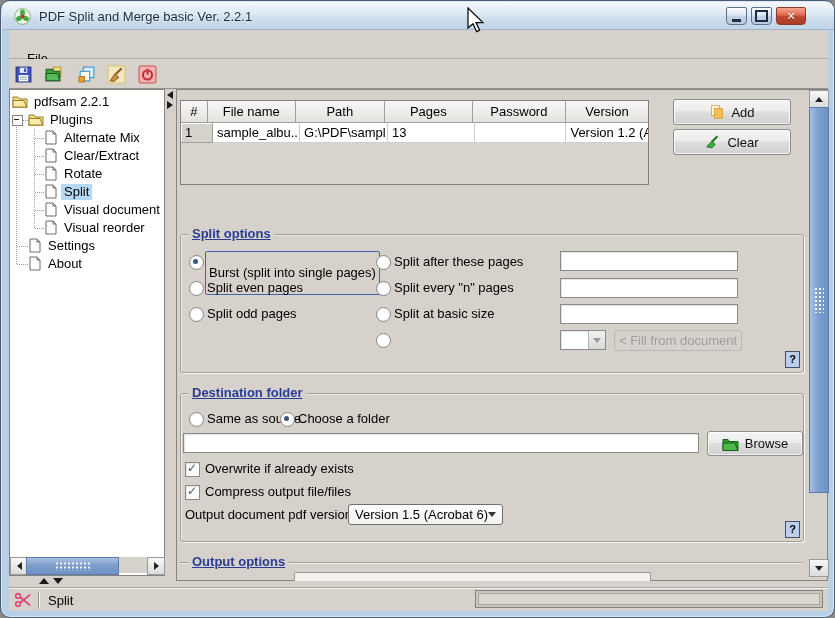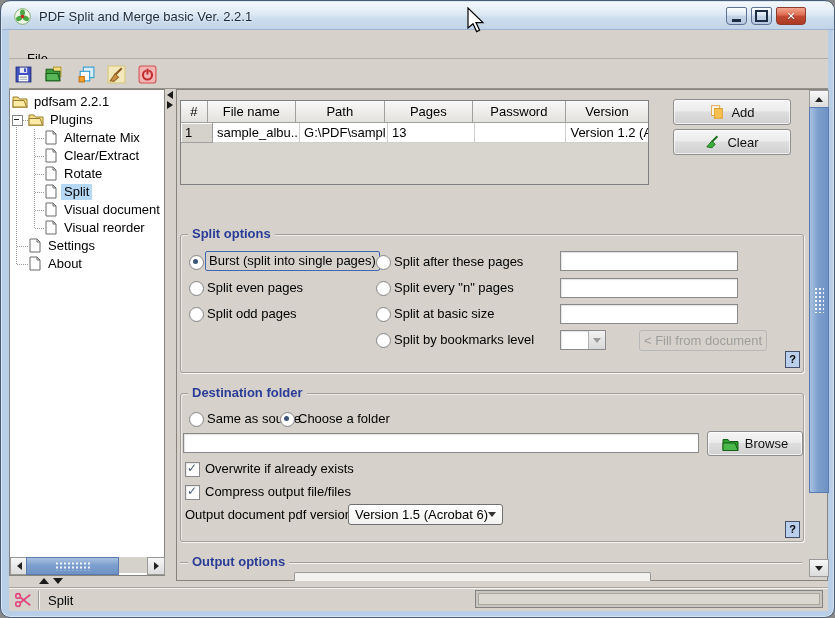--- a/index.html
+++ b/index.html
@@ -55,32 +55,32 @@
       font-size:13px;display:flex;align-items:center;justify-content:center;white-space:nowrap;overflow:hidden;}
   .trowdata{display:flex;height:20px;}
   .td{background:#fff;border-right:1px solid #cfcfcf;border-bottom:1px solid #cfcfcf;font-size:13px;
       display:flex;align-items:center;padding:0 4px;white-space:nowrap;overflow:hidden;}
   .td.rowhead{background:#d5d2cc;border-right:1px solid #9f9f9f;border-bottom:1px solid #9f9f9f;
       box-shadow:inset 1px 1px 0 #fff;}
   
   .btn7{border:1px solid #8e8e8e;border-radius:3px;background:linear-gradient(#f5f5f5,#ececec 45%,#dedede 50%,#d0d0d0);
         display:flex;align-items:center;justify-content:center;gap:6px;font-size:13px;color:#111;
         box-shadow:inset 0 0 0 1px rgba(255,255,255,.7);}
-  .btn7.disabled{background:none;border-color:#b8b8b8;color:#9e9e9e;box-shadow:none;margin-left:25px;}
+  .btn7.disabled{background:none;border-color:#b8b8b8;color:#9e9e9e;box-shadow:none;}
   .field{background:#fff;border:1px solid #8a8a8a;box-shadow:inset 1px 1px 1px rgba(0,0,0,.12);}
   input.field{font:13px "Liberation Sans","DejaVu Sans",sans-serif;padding:0 4px;outline:none;}
   .radio{position:absolute;width:13px;height:13px;border-radius:50%;border:1px solid #8a8a8a;
          background:radial-gradient(#fff 55%,#e4e4e4);}
   .radio.on::after{content:"";position:absolute;left:3px;top:3px;width:5px;height:5px;border-radius:50%;background:#3c5578;}
   .checkbox{position:absolute;width:13px;height:13px;border:1px solid #8a8a8a;background:#fff;
             box-shadow:inset 1px 1px 1px rgba(0,0,0,.1);}
   .checkbox.on::after{content:"✓";position:absolute;left:1px;top:-2px;font-size:12px;font-weight:bold;color:#3c5578;}
   .groupbox{position:absolute;border:1px solid #a39f97;border-radius:3px;
             box-shadow:inset 1px 1px 0 rgba(255,255,255,.55),1px 1px 0 rgba(255,255,255,.8);}
-  .grouptitle{position:absolute;font-weight:bold;font-size:13px;color:#2b3c97;background:#d6d2cb;padding:0 4px;line-height:14px;}
+  .grouptitle{position:absolute;font-weight:bold;font-size:13px;color:#2b3c97;background:#d6d2cb;padding:0 4px;line-height:14px;text-decoration:underline;}
   .focus-ring{border:1px solid #3f68b0;border-radius:2px;}
   .help{position:absolute;width:13px;height:15px;background:#b9cfec;border:1px solid #44506b;color:#000;
         font-weight:bold;font-size:11px;text-align:center;line-height:14px;}
   .combo-arrow{width:0;height:0;border-left:4px solid transparent;border-right:4px solid transparent;border-top:5px solid #333;}
   
   .statusbar{left:8px;top:586px;width:819px;height:24px;background:#d6d2cb;border-top:1px solid #aaa69e;
              box-shadow:inset 0 1px 0 #f4f2ee;}
   .progress{left:474px;top:589px;width:348px;height:18px;border:1px solid #838383;background:#c9c6c0;padding:2px;}
   .progress-inner{width:100%;height:100%;background:#dbd8d2;border:1px solid #a9a59f;box-sizing:border-box;}
 </style>
@@ -291,34 +291,33 @@
       <line x1="14" y1="2.5" x2="7.5" y2="9" stroke="#1c6e1c" stroke-width="2.2"></line>
       <polygon points="2,14.5 7.5,8 11.5,11.5 8,15.5" fill="#39b039" stroke="#1c6e1c"></polygon>
     </svg>
     <span>Clear</span>
   </div>
 
   <div class="groupbox" style="left:179px;top:233px;width:622px;height:137px"></div>
   <span class="grouptitle" style="left:187px;top:226px">Split options</span>
 
   <span class="radio on" style="left:188px;top:254px"></span>
-  <span class="abs txt focus-ring" style="left:204px;top:250px;padding:1px 3px">Burst (split into single pages)</span>
+  <span class="abs txt focus-ring" style="left:204px;top:250px;padding:13px 3px">Burst (split into single pages)</span>
   <span class="radio" style="left:188px;top:280px"></span>
   <span class="abs txt" style="left:206px;top:279px">Split even pages</span>
   <span class="radio" style="left:188px;top:306px"></span>
   <span class="abs txt" style="left:206px;top:305px">Split odd pages</span>
 
   <span class="radio" style="left:375px;top:254px"></span>
   <span class="abs txt" style="left:393px;top:253px">Split after these pages</span>
   <span class="radio" style="left:375px;top:280px"></span>
   <span class="abs txt" style="left:393px;top:279px">Split every "n" pages</span>
   <span class="radio" style="left:375px;top:306px"></span>
   <span class="abs txt" style="left:393px;top:305px">Split at basic size</span>
   <span class="radio" style="left:375px;top:332px"></span>
-  <span class="abs txt" style="left:393px;top:331px">Split by bookmarks level</span>
 
   <input class="abs field" style="left: 559px; top: 250px; width: 178px; height: 20px;" value="">
   <input class="abs field" style="left: 559px; top: 277px; width: 178px; height: 20px;" value="">
   <input class="abs field" style="left: 559px; top: 303px; width: 178px; height: 20px;" value="">
 
   <div class="abs field" style="left:559px;top:329px;width:46px;height:20px">
     <div class="abs" style="right:0;top:0;width:17px;height:18px;background:linear-gradient(#f2f2f2,#d8d8d8);border-left:1px solid #b0b0b0;display:flex;align-items:center;justify-content:center">
       <span class="combo-arrow" style="border-top-color:#9a9a9a"></span>
     </div>
   </div>

